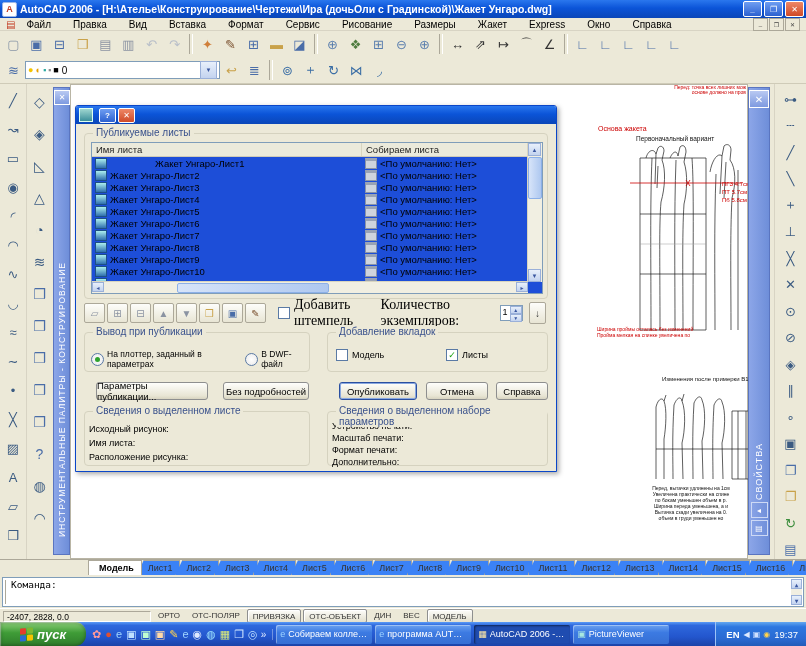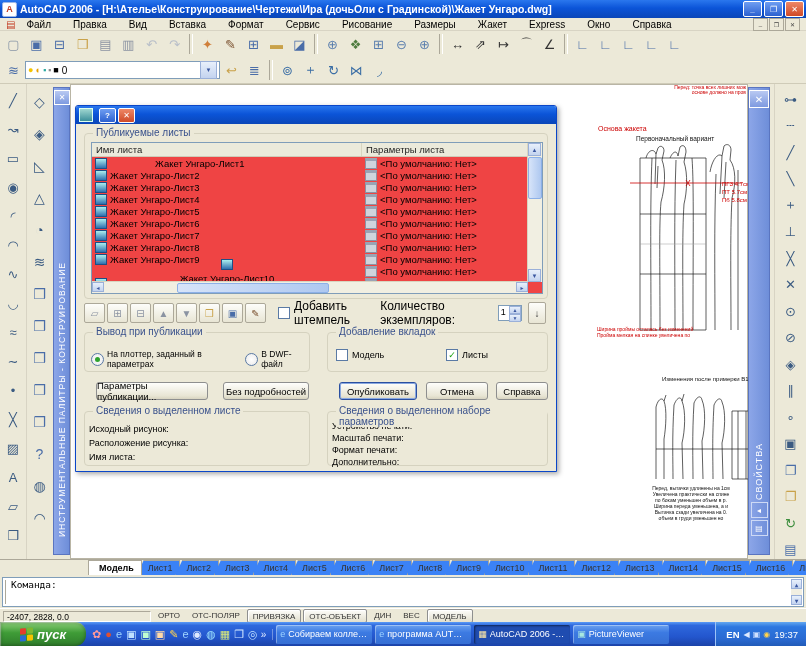--- a/index.html
+++ b/index.html
@@ -46,21 +46,21 @@
   .red{color:#cc0000;}
   
   .dlg{left:75px;top:21px;width:480px;height:365px;background:#ece9d8;border:1px solid #0a46c8;border-radius:3px 3px 0 0;
     box-shadow:2px 2px 5px rgba(0,0,0,.35);}
   .dlg-tb{left:0;top:0;width:100%;height:18px;background:linear-gradient(180deg,#2a77ee,#0b54d8 45%,#0a46b8);border-radius:2px 2px 0 0;
     display:flex;align-items:center;color:#fff;font-weight:bold;font-size:10.5px;padding:0 3px;box-sizing:border-box;}
   .dlg-tb .ttl{flex:1;}
   .dico{width:12px;height:12px;background:linear-gradient(180deg,#9fd6d0,#3c8f9a);border:1px solid #dfe;margin-right:4px;}
   .grp{position:absolute;border:1px solid #d5d2bf;border-radius:4px;box-sizing:border-box;}
   .grp>.cap{position:absolute;top:-7px;left:8px;background:#ece9d8;padding:0 3px;font-size:10px;color:#39518c;}
-  .lv{position:absolute;background:#ef4444;border:1px solid #7f9db9;box-sizing:border-box;font-size:9.5px;}
+  .lv{position:absolute;background:#1d4ed8;border:1px solid #7f9db9;box-sizing:border-box;font-size:9.5px;}
   .lv-h{display:flex;height:13px;background:#ebeadb;border-bottom:1px solid #cfcbb8;}
   .lv-hc{border-right:1px solid #d8d5c0;padding:0 4px;box-sizing:border-box;line-height:13px;font-size:9.5px;color:#222;}
   .lv-rows{overflow:hidden;}
   .lv-row{display:flex;height:12px;align-items:center;}
   .lv-c{padding:0 3px;box-sizing:border-box;display:flex;align-items:center;gap:3px;overflow:hidden;white-space:nowrap;}
   .sheet-ico{width:10px;height:9px;background:linear-gradient(180deg,#aee,#2f6fae);border:1px solid #1d4f86;flex:none;}
   .printer-ico{width:10px;height:7px;background:#cfd4dd;border:1px solid #8a93a5;border-top:3px solid #9aa3b5;flex:none;}
   .vscroll{position:absolute;right:0;top:0;width:14px;background:#f1efe2;border-left:1px solid #d8d5c0;}
   .hscroll{position:absolute;left:0;bottom:0;height:11px;background:#f1efe2;border-top:1px solid #d8d5c0;}
   .sbtn{background:linear-gradient(180deg,#e8f0fb,#c3d3ef);border:1px solid #9ab0d9;color:#3a57a0;font-size:6px;
@@ -68,21 +68,21 @@
   .thumb{background:linear-gradient(90deg,#d7e4f9,#aec8f0);border:1px solid #8cb0e8;border-radius:2px;}
   .mini{width:19px;height:18px;border:1px solid #aca899;border-radius:2px;background:linear-gradient(180deg,#fdfdfa,#e8e5d4);
     display:flex;align-items:center;justify-content:center;font-size:10px;margin-right:2px;}
   .chk{width:10px;height:10px;background:#fff;border:1px solid #5a7aa5;display:inline-flex;align-items:center;justify-content:center;
     font-size:9px;color:#1ba10e;font-weight:bold;flex:none;}
   .radio{width:11px;height:11px;border:1px solid #5a7aa5;border-radius:50%;background:radial-gradient(#fff,#e8e8e8);display:inline-flex;align-items:center;justify-content:center;flex:none;}
   .radio .dot{width:5px;height:5px;border-radius:50%;background:#2fa32f;}
   .btn{position:absolute;height:18px;border:1px solid #8e8f8f;border-radius:3px;background:linear-gradient(180deg,#fefefb,#e8e5d4 80%,#d8d4c0);
     font-size:9.5px;display:flex;align-items:center;justify-content:center;box-sizing:border-box;font-family:inherit;}
   .btn.def{border:1px solid #2a4fa0;box-shadow:0 0 0 1px #89a8e0 inset;}
-  .lbl9{font-size:12px;}
+  .lbl9{font-size:14px;font-family:Liberation Serif, serif;}
   .spin{height:16px;width:30px;background:#fff;border:1px solid #7f9db9;display:flex;box-sizing:border-box;font-size:9px;}
   .spin .val{flex:1;padding:1px 2px;}
   .spin .arrows{width:12px;display:flex;flex-direction:column;}
   .spin .arrows .sbtn{flex:1;font-size:5px;}
   
   .tabbar{left:0;top:559px;width:806px;height:16px;background:#ece9d8;border-top:1px solid #aca899;display:flex;align-items:flex-end;
     padding-left:88px;box-sizing:border-box;overflow:hidden;}
   .tabnav{position:absolute;left:66px;top:561px;display:flex;gap:1px;}
   .tabnav span{font-size:8px;border:1px solid #aca899;background:#e4e1d0;width:11px;height:11px;display:flex;align-items:center;justify-content:center;}
   .tab{height:14px;padding:0 7px 0 10px;font-size:9px;display:flex;align-items:center;background:#3b82f6;border:1px solid #aca899;border-bottom:none;
@@ -385,21 +385,21 @@
         <span class="dico"></span>
         <span class="winbtn" style="width:15px;height:13px;">?</span>
         <span class="winbtn close" style="width:15px;height:13px;">✕</span>
       </div>
 
       <div class="grp" style="left:8px;top:27px;width:464px;height:166px;">
         <span class="cap">Публикуемые листы</span>
         <div class="lv" style="left:6px;top:8px;width:452px;height:152px;">
           <div class="lv-h">
             <span class="lv-hc" style="width:270px;">Имя листа</span>
-            <span class="lv-hc" style="width:168px;">Параметры листа</span>
+            <span class="lv-hc" style="width:168px;">Собираем листа</span>
           </div>
           <div class="lv-rows" style="height:126px;">
 
               <div class="lv-row">
                 <span class="lv-c" style="width:270px;gap:48px;">
                   <span class="sheet-ico"></span>
                   <span>Жакет Унгаро-Лист1</span>
                 </span>
                 <span class="lv-c" style="width:168px;">
                   <span class="printer-ico"></span>
@@ -489,21 +489,21 @@
                   <span class="sheet-ico"></span>
                   <span>Жакет Унгаро-Лист9</span>
                 </span>
                 <span class="lv-c" style="width:168px;">
                   <span class="printer-ico"></span>
                   <span>&lt;По умолчанию: Нет&gt;</span>
                 </span>
               </div>
 
               <div class="lv-row">
-                <span class="lv-c" style="width:270px;flex-direction:column;">
+                <span class="lv-c" style="width:270px;">
                   <span class="sheet-ico"></span>
                   <span>Жакет Унгаро-Лист10</span>
                 </span>
                 <span class="lv-c" style="width:168px;">
                   <span class="printer-ico"></span>
                   <span>&lt;По умолчанию: Нет&gt;</span>
                 </span>
               </div>
 
               <div class="lv-row">
@@ -591,22 +591,22 @@
       <span class="btn" style="left:147px;top:276px;width:86px;">Без подробностей</span>
       <span class="btn def" style="left:263px;top:276px;width:78px;">Опубликовать</span>
       <span class="btn" style="left:350px;top:276px;width:62px;">Отмена</span>
       <span class="btn" style="left:420px;top:276px;width:52px;">Справка</span>
 
       <div class="grp" style="left:8px;top:305px;width:226px;height:55px;">
         <span class="cap">Сведения о выделенном листе</span>
         <div style="margin:10px 0 0 4px;font-size:9px;line-height:14px;">
 
         <div>Исходный рисунок:</div>
+            <div>Имя листа:</div>
             <div>Расположение рисунка:</div>
-            <div>Имя листа:</div>
           </div>
       </div>
       <div class="grp" style="left:251px;top:305px;width:221px;height:55px;">
         <span class="cap">Сведения о выделенном наборе параметров</span>
         <div style="margin:8px 0 0 4px;font-size:9px;line-height:12px;">
 
         <div>Устройство печати:</div>
             <div>Масштаб печати:</div>
             <div>Формат печати:</div>
             <div>Дополнительно:</div>

